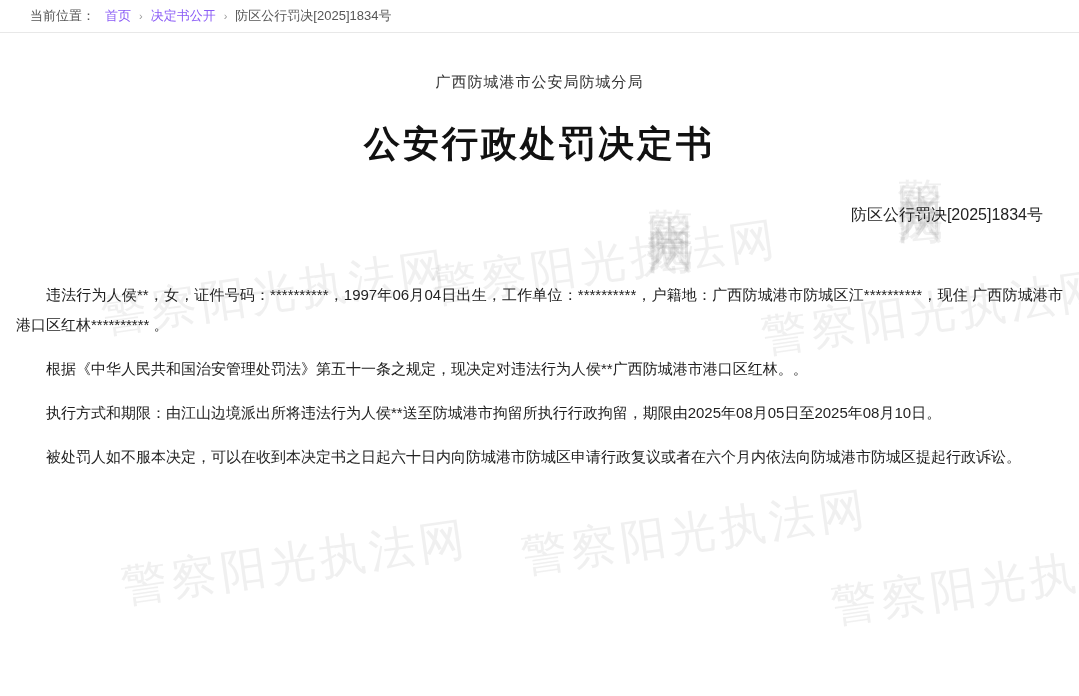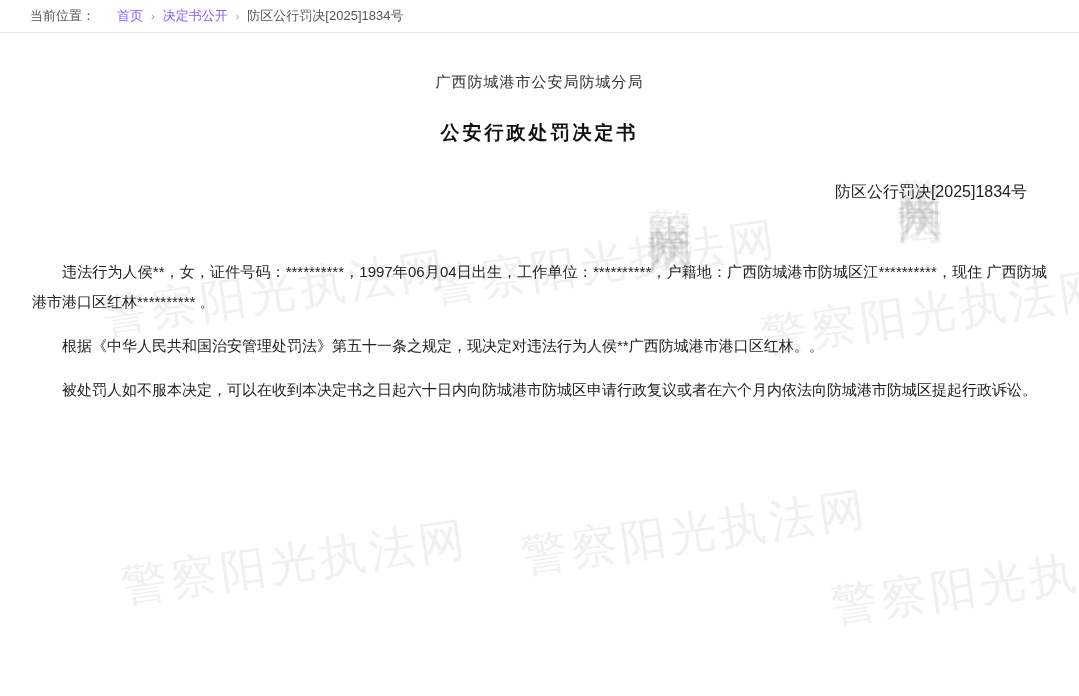--- a/index.html
+++ b/index.html
@@ -24,21 +24,21 @@
     padding: 0 0 0 30px;
     font-size: 13px;
     color: #555;
     border-bottom: 1px solid #e8e8e8;
     background: #fff;
     position: relative;
     z-index: 5;
   }
   .breadcrumb-bar .bc-label {
     color: #555;
-    margin-right: 22px;
+    margin-right: 10px;
   }
   .breadcrumb-bar .bc-item {
     color: #8b5cf6;
     text-decoration: none;
   }
   .breadcrumb-bar .bc-item.plain {
     color: #555;
   }
   .breadcrumb-bar .bc-sep {
     margin: 0 8px;
@@ -64,32 +64,32 @@
     font-weight: 500;
   }
   .wm.v {
     writing-mode: vertical-rl;
   }
 
   
   .doc {
     position: relative;
     z-index: 3;
-    padding: 0 32px;
+    padding: 0 16px;
   }
   .doc-org {
     text-align: center;
     font-size: 15px;
     color: #333;
     margin-top: 40px;
     letter-spacing: 1px;
   }
   .doc-title {
     text-align: center;
-    font-size: 19px;
+    font-size: 36px;
     font-weight: bold;
     color: #111;
     margin-top: 28px;
     letter-spacing: 3px;
   }
   .doc-number {
     text-align: right;
     font-size: 16px;
     color: #222;
     margin-top: 36px;
@@ -130,16 +130,17 @@
   <div class="wm" style="left:830px; top:520px; transform:rotate(-8deg);">警察阳光执法网</div>
 </div>
 
 <div class="doc">
   <div class="doc-org">广西防城港市公安局防城分局</div>
   <div class="doc-title">公安行政处罚决定书</div>
   <div class="doc-number">防区公行罚决[2025]1834号</div>
   <div class="doc-body">
     <p>违法行为人侯**，女，证件号码：**********，1997年06月04日出生，工作单位：**********，户籍地：广西防城港市防城区江**********，现住 广西防城港市港口区红林**********  。</p>
     <p>根据《中华人民共和国治安管理处罚法》第五十一条之规定，现决定对违法行为人侯**广西防城港市港口区红林。。</p>
+    <p>执行方式和期限：由江山边境派出所将违法行为人侯**送至防城港市拘留所执行行政拘留，期限由2025年08月05日至2025年08月10日。</p>
     <p>被处罚人如不服本决定，可以在收到本决定书之日起六十日内向防城港市防城区申请行政复议或者在六个月内依法向防城港市防城区提起行政诉讼。</p>
   </div>
 
 </div>
 
 </body></html>

